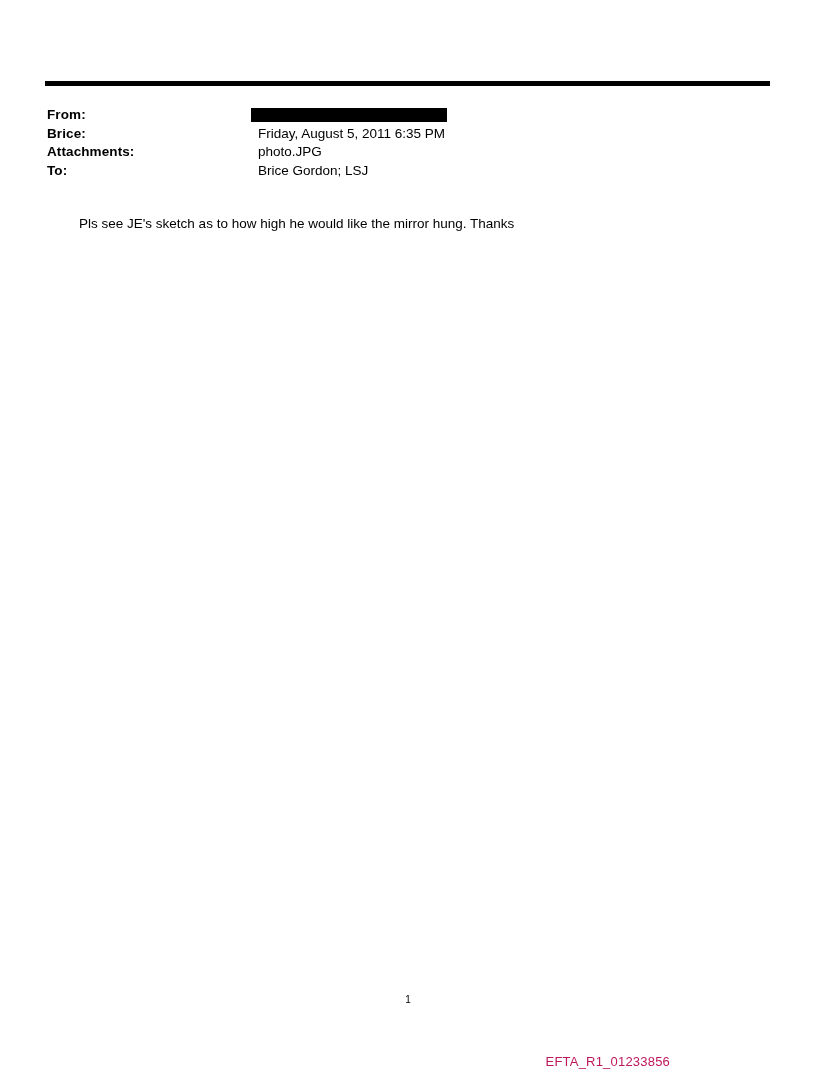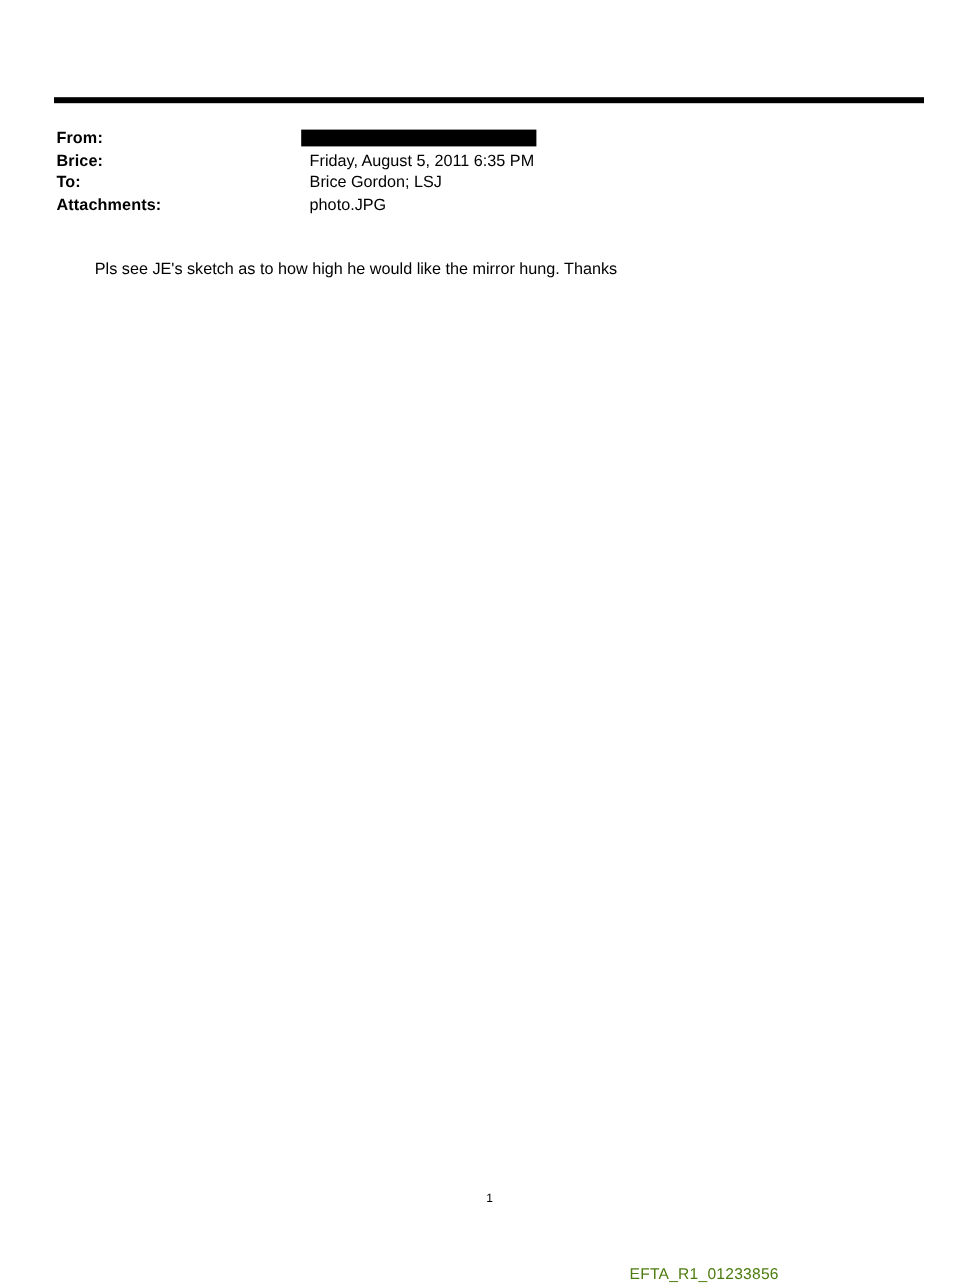--- a/index.html
+++ b/index.html
@@ -92,25 +92,25 @@
     top: 994px;
     width: 816px;
     text-align: center;
     font-size: 10px;
     color: #000000;
   }
 
   
   .bates {
     position: absolute;
-    right: 39px;
+    right: 18px;
     top: 1054px;
     font-size: 13px;
     letter-spacing: 0.2px;
-    color: #4d7c0f;
+    color: #be185d;
     text-align: right;
     margin-left: 19px;
   }
 </style>
 </head>
 <body>
 
 <div class="page">
 
   <div class="top-rule"></div>
@@ -121,27 +121,27 @@
       <span class="hdr-label">From:</span>
       <span class="redaction"></span>
     </div>
 
     <div class="hdr-row">
       <span class="hdr-label">Brice:</span>
       <span class="hdr-value">Friday, August 5, 2011 6:35 PM</span>
     </div>
 
     <div class="hdr-row">
-      <span class="hdr-label">To:</span>
-      <span class="hdr-value">Brice Gordon; LSJ</span>
+      <span class="hdr-label">Attachments:</span>
+      <span class="hdr-value">photo.JPG</span>
     </div>
 
     <div class="hdr-row">
-      <span class="hdr-label">Attachments:</span>
-      <span class="hdr-value">photo.JPG</span>
+      <span class="hdr-label">To:</span>
+      <span class="hdr-value">Brice Gordon; LSJ</span>
     </div>
 
   </div>
 
   <div class="body-text">Pls see JE's sketch as to how high he would like the mirror hung. Thanks</div>
 
   <div class="page-number">1</div>
 
   <div class="bates">EFTA_R1_01233856</div>
 

